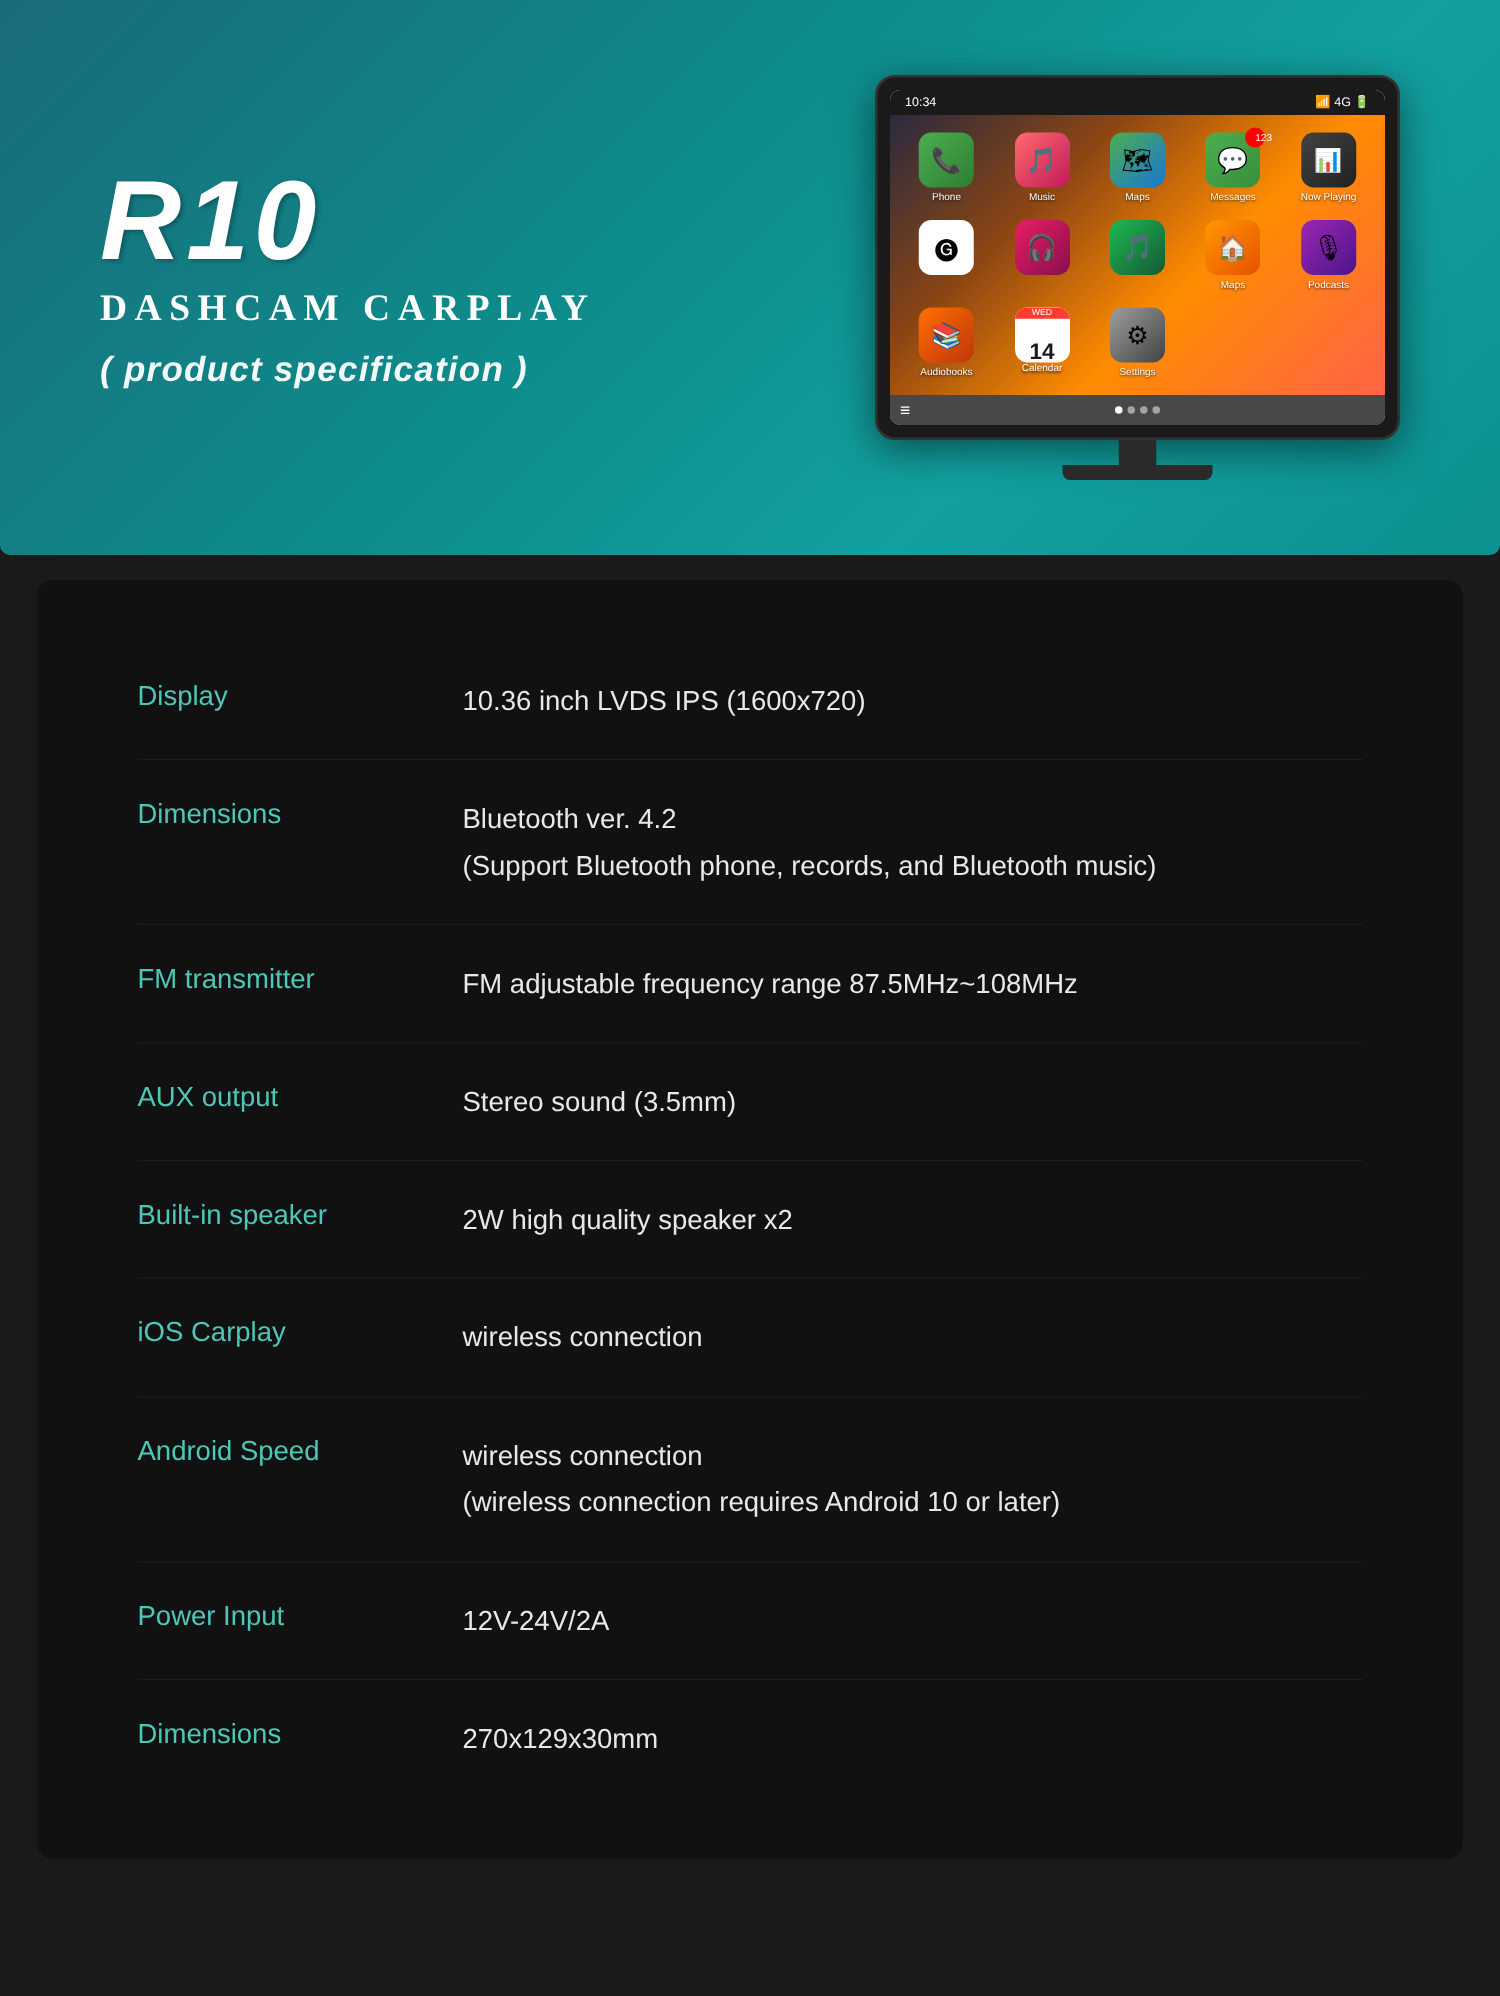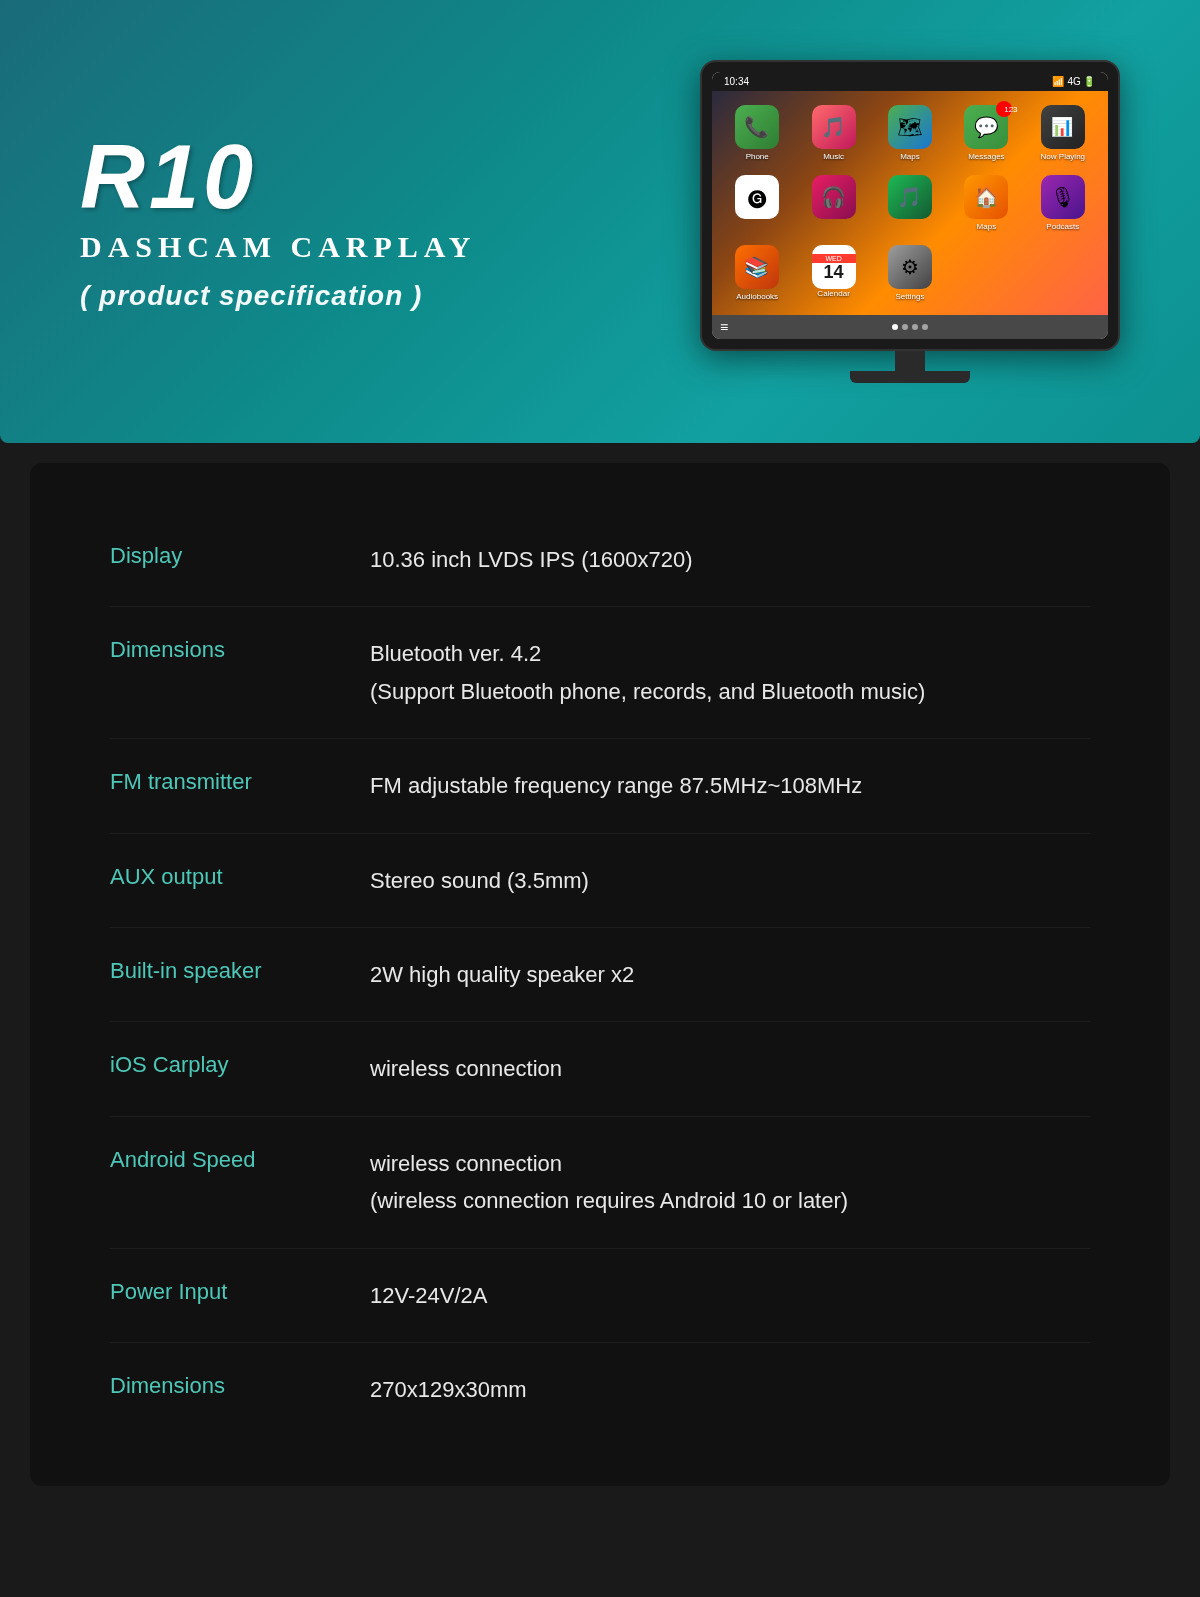--- a/index.html
+++ b/index.html
@@ -232,21 +232,21 @@
     }
 
     .app-icon-wrapper {
       position: relative;
     }
 
     .calendar-content {
       display: flex;
       flex-direction: column;
       align-items: center;
-      justify-content: center;
+      justify-content: space-between;
       background: white;
       border-radius: 10px;
       width: 44px;
       height: 44px;
       overflow: hidden;
     }
 
     .cal-header {
       background: #FF3B30;
       width: 100%;

